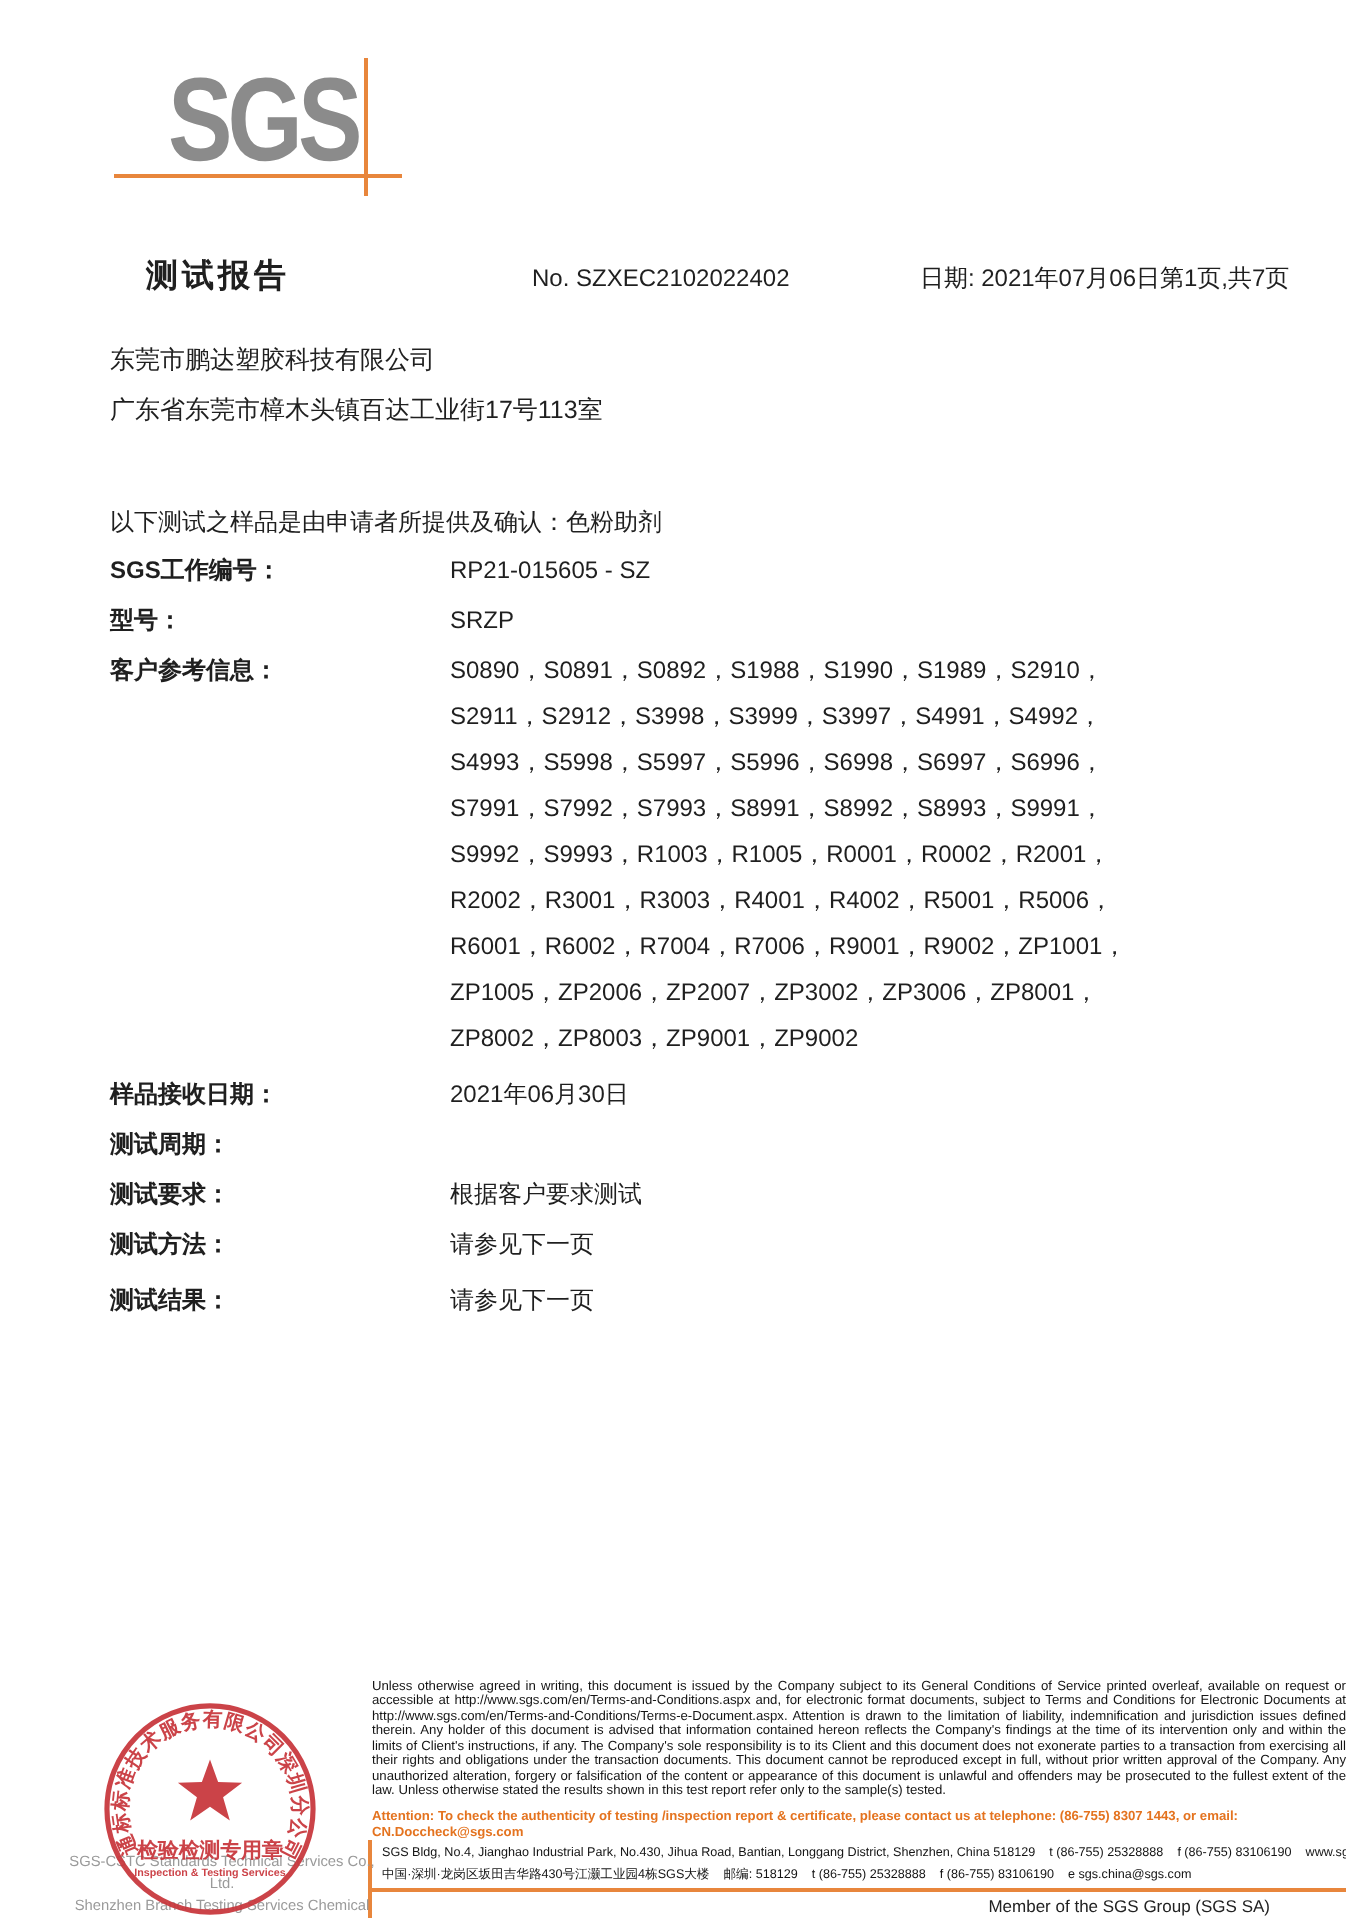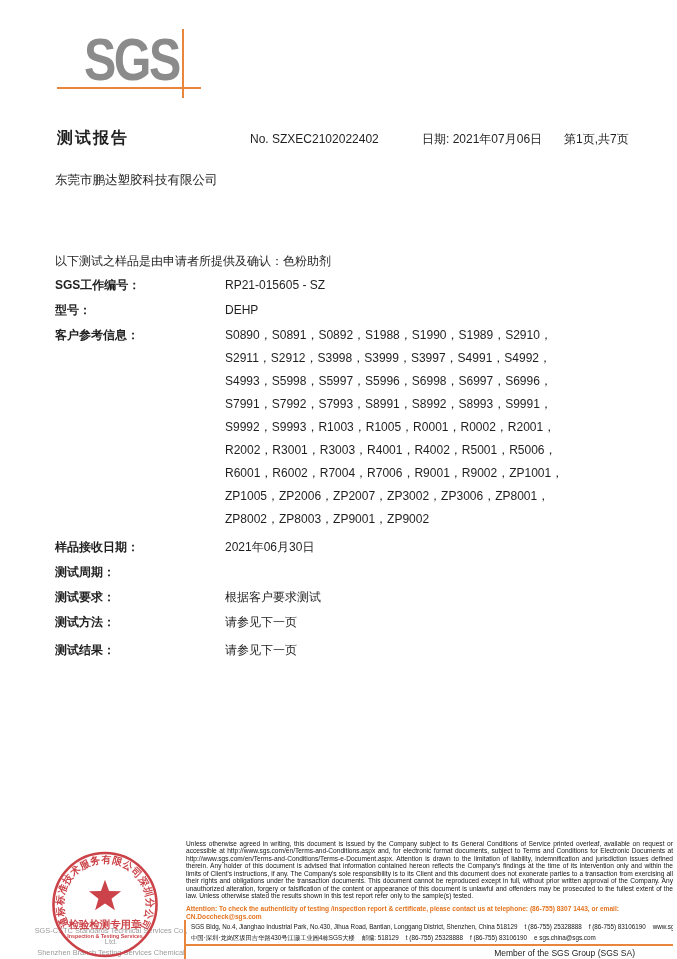--- a/index.html
+++ b/index.html
@@ -12,24 +12,24 @@
   
   .logo-text {
     position:absolute; left:84px; top:33px;
     font-size:59px; font-weight:bold; line-height:55px;
     color:#8b8b8b; letter-spacing:-3px;
     transform:scaleX(.82); transform-origin:left top;
   }
   .logo-hline { position:absolute; left:57px; top:87px; width:144px; height:2px; background:#e8863c; }
   .logo-vline { position:absolute; left:182px; top:29px; width:2px; height:69px; background:#e8863c; }
   
-  .hdr { position:absolute; top:128px; left:57px; width:590px; display:flex; align-items:baseline; }
+  .hdr { position:absolute; top:128px; left:73px; width:590px; display:flex; align-items:baseline; }
   .hdr .title { width:193px; font-size:16px; font-weight:bold; letter-spacing:2px; }
   .hdr .no    { width:172px; font-size:12px; }
-  .hdr .date  { width:142px; font-size:12px; }
+  .hdr .date  { width:142px; font-size:12px;text-align:right; }
   .hdr .page-ind { flex:1; font-size:12px; }
   
   .applicant { position:absolute; top:168px; left:55px; font-size:12.5px; line-height:25px; }
   
   .statement { position:absolute; top:253px; left:55px; font-size:12px; }
   
   .fields { position:absolute; top:274px; left:55px; width:586px; font-size:12px; }
   .row { display:flex; margin-bottom:2px; }
   .row .lbl { width:170px; flex:none; line-height:23px;font-weight:bold; }
   .row .val { flex:1; line-height:23px; white-space:pre-line; }
@@ -71,32 +71,33 @@
 
   <div class="hdr">
     <span class="title">测试报告</span>
     <span class="no">No. SZXEC2102022402</span>
     <span class="date">日期: 2021年07月06日</span>
     <span class="page-ind">第1页,共7页</span>
   </div>
 
   <div class="applicant">
     <div>东莞市鹏达塑胶科技有限公司</div>
+    <div>广东省东莞市樟木头镇百达工业街17号113室</div>
   </div>
 
   <div class="statement">以下测试之样品是由申请者所提供及确认：色粉助剂</div>
 
   <div class="fields">
     <div class="row">
       <span class="lbl">SGS工作编号：</span>
       <span class="val">RP21-015605 - SZ</span>
     </div>
     <div class="row">
       <span class="lbl">型号：</span>
-      <span class="val">DEHP</span>
+      <span class="val">SRZP</span>
     </div>
     <div class="row">
       <span class="lbl">客户参考信息：</span>
       <span class="val">S0890，S0891，S0892，S1988，S1990，S1989，S2910，
 S2911，S2912，S3998，S3999，S3997，S4991，S4992，
 S4993，S5998，S5997，S5996，S6998，S6997，S6996，
 S7991，S7992，S7993，S8991，S8992，S8993，S9991，
 S9992，S9993，R1003，R1005，R0001，R0002，R2001，
 R2002，R3001，R3003，R4001，R4002，R5001，R5006，
 R6001，R6002，R7004，R7006，R9001，R9002，ZP1001，

